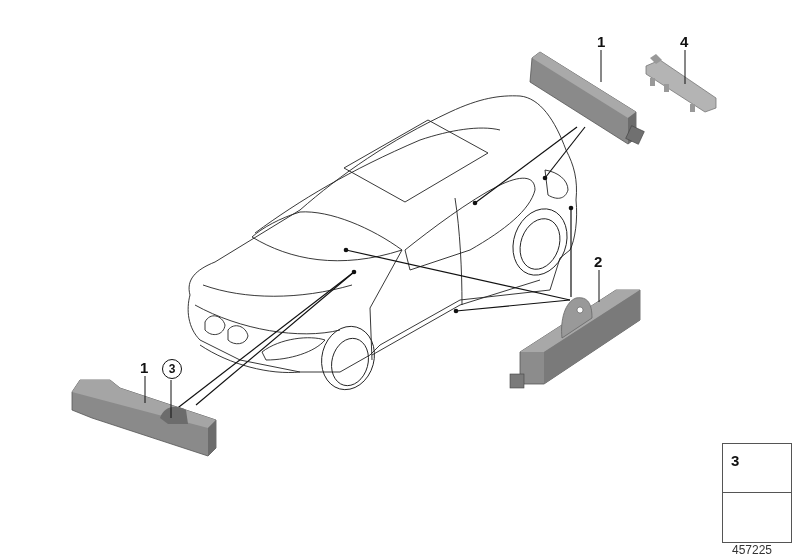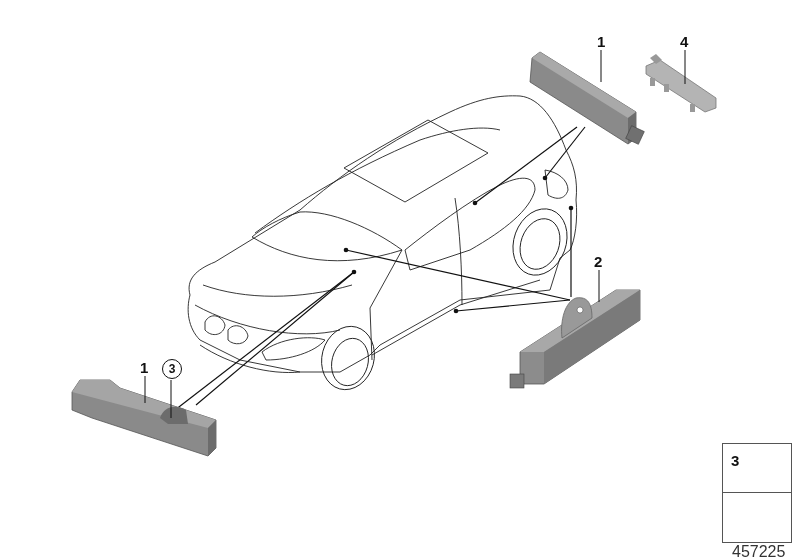--- a/index.html
+++ b/index.html
@@ -5,21 +5,21 @@
     html, body { margin: 0; padding: 0; background: #ffffff; }
     body { width: 800px; height: 560px; position: relative; overflow: hidden; font-family: "Liberation Sans", sans-serif; }
     #diagram { position: absolute; left: 0; top: 0; width: 800px; height: 560px; }
     .callout { position: absolute; font-family: "Liberation Sans", sans-serif; font-weight: bold; font-size: 15px; color: #111; line-height: 1; }
     .callout.circled { width: 18px; height: 18px; border: 1.5px solid #111; border-radius: 50%; text-align: center; line-height: 18px; font-size: 12px; }
     .legend-box { position: absolute; left: 722px; top: 443px; width: 68px; height: 98px; border: 1px solid #555; background: #fff; }
     .legend-row { position: absolute; left: 0; width: 68px; }
     .legend-row.top { top: 0; height: 48px; border-bottom: 1px solid #555; }
     .legend-row.bottom { top: 49px; height: 49px; }
     .legend-num { position: absolute; left: 8px; top: 8px; font-weight: bold; font-size: 15px; color: #111; }
-    .doc-number { position: absolute; left: 732px; top: 543px; font-size: 16px; color: #333; }
+    .doc-number { position: absolute; left: 732px; top: 543px; font-size: 12px; color: #333; }
   </style>
 </head>
 <body>
 
 <svg id="diagram" viewBox="0 0 800 560" xmlns="http://www.w3.org/2000/svg">
 
   <g fill="none" stroke="#222" stroke-width="0.9">
 
     <path d="M190,295 C186,280 195,270 215,262 L300,210 C340,175 390,140 450,112 C480,98 500,95 520,96 C540,98 555,120 566,150 C574,165 578,180 576,200 C578,220 575,240 570,250 L560,258 L550,290 L460,300 L380,345 L370,355 L340,372 L300,372 L240,360 L200,340 C188,328 186,310 190,295 Z"></path>
 

